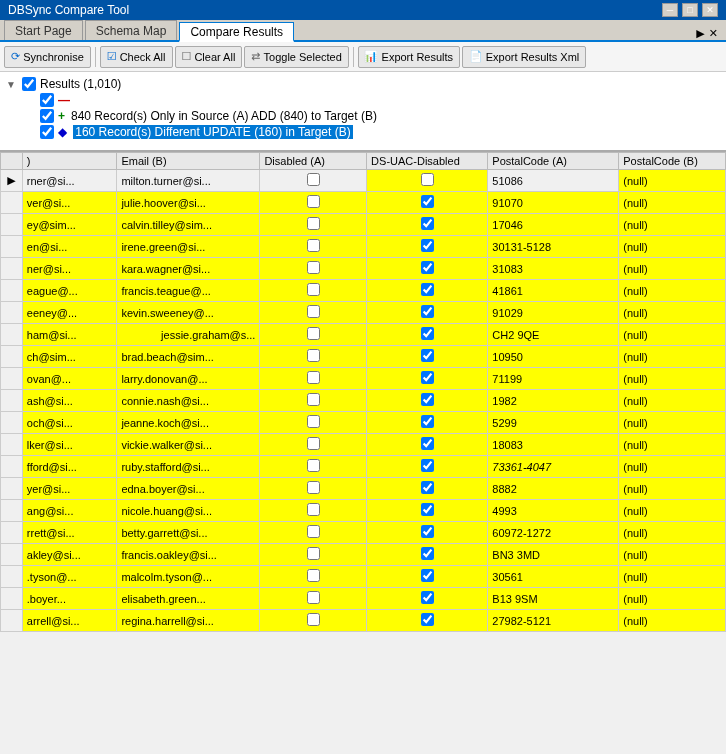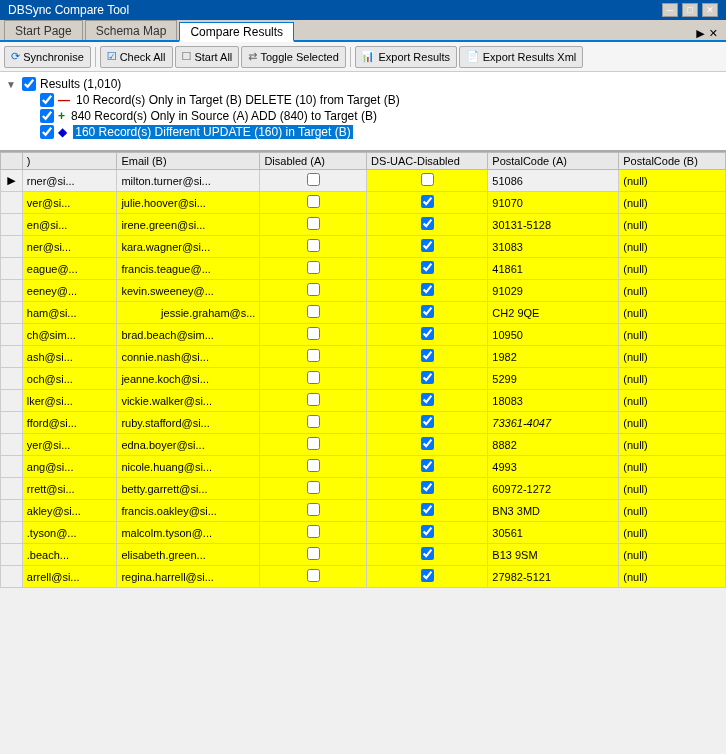--- a/index.html
+++ b/index.html
@@ -67,21 +67,21 @@
     <span style="color: #0066cc;">⟳</span>
     <span>Synchronise</span>
   </button>
   <div class="toolbar-sep"></div>
   <button class="toolbar-btn">
     <span style="color: #0066cc;">☑</span>
     <span>Check All</span>
   </button>
   <button class="toolbar-btn">
     <span style="color: #666;">☐</span>
-    <span>Start All</span>
+    <span>Clear All</span>
   </button>
   <button class="toolbar-btn">
     <span style="color: #666;">⇄</span>
     <span>Toggle Selected</span>
   </button>
   <div class="toolbar-sep"></div>
   <button class="toolbar-btn">
     <span style="color: #cc0000;">📊</span>
     <span>Export Results</span>
   </button>
@@ -94,21 +94,20 @@
 <div class="tree-area" style="height: 80px; border-bottom: 2px solid #aaa;">
   <div class="tree-item">
     <span class="tree-expand">▼</span>
     <input type="checkbox" class="tree-check" checked="" style="">
     <span style="font-size: 12px;">Results (1,010)</span>
   </div>
   <div class="tree-item indent1">
     <span class="tree-expand"></span>
     <input type="checkbox" class="tree-check" checked="" style="">
     <span style="color: #cc0000; font-weight: bold; margin-right: 2px;">—</span>
-    <span style="font-size: 12px;">10 Record(s) Only in Target (B) DELETE (10) from Target (B)</span>
   </div>
   <div class="tree-item indent1">
     <span class="tree-expand"></span>
     <input type="checkbox" class="tree-check" checked="" style="">
     <span style="color: #008000; font-weight: bold; margin-right: 2px;">+</span>
     <span style="font-size: 12px;">840 Record(s) Only in Source (A) ADD (840) to Target (B)</span>
   </div>
   <div class="tree-item indent1">
     <span class="tree-expand"></span>
     <input type="checkbox" class="tree-check" checked="" style="">
@@ -154,20 +153,29 @@
             <td style="text-align: center; font-size: 11px;"></td>
             <td style="background-color: rgb(255, 255, 0);">ver@si...</td>
             <td style="background-color: rgb(255, 255, 0);">julie.hoover@si...</td>
             <td style="text-align: center; background-color: rgb(255, 255, 0);"><input type="checkbox" style="width: 13px; height: 13px;"></td>
             <td style="text-align: center; background-color: rgb(255, 255, 0);"><input type="checkbox" checked="" style="width: 13px; height: 13px;"></td>
             <td style="background-color: rgb(255, 255, 0);">91070</td>
             <td style="background-color: rgb(255, 255, 0);">(null)</td>
           </tr>
           <tr>
             <td style="text-align: center; font-size: 11px;"></td>
+            <td style="background-color: rgb(255, 255, 0);">ey@sim...</td>
+            <td style="background-color: rgb(255, 255, 0);">calvin.tilley@sim...</td>
+            <td style="text-align: center; background-color: rgb(255, 255, 0);"><input type="checkbox" style="width: 13px; height: 13px;"></td>
+            <td style="text-align: center; background-color: rgb(255, 255, 0);"><input type="checkbox" checked="" style="width: 13px; height: 13px;"></td>
+            <td style="background-color: rgb(255, 255, 0);">17046</td>
+            <td style="background-color: rgb(255, 255, 0);">(null)</td>
+          </tr>
+          <tr>
+            <td style="text-align: center; font-size: 11px;"></td>
             <td style="background-color: rgb(255, 255, 0);">en@si...</td>
             <td style="background-color: rgb(255, 255, 0);">irene.green@si...</td>
             <td style="text-align: center; background-color: rgb(255, 255, 0);"><input type="checkbox" style="width: 13px; height: 13px;"></td>
             <td style="text-align: center; background-color: rgb(255, 255, 0);"><input type="checkbox" checked="" style="width: 13px; height: 13px;"></td>
             <td style="background-color: rgb(255, 255, 0);">30131-5128</td>
             <td style="background-color: rgb(255, 255, 0);">(null)</td>
           </tr>
           <tr>
             <td style="text-align: center; font-size: 11px;"></td>
             <td style="background-color: rgb(255, 255, 0);">ner@si...</td>
@@ -208,20 +216,29 @@
             <td style="text-align: center; font-size: 11px;"></td>
             <td style="background-color: rgb(255, 255, 0);">ch@sim...</td>
             <td style="background-color: rgb(255, 255, 0);">brad.beach@sim...</td>
             <td style="text-align: center; background-color: rgb(255, 255, 0);"><input type="checkbox" style="width: 13px; height: 13px;"></td>
             <td style="text-align: center; background-color: rgb(255, 255, 0);"><input type="checkbox" checked="" style="width: 13px; height: 13px;"></td>
             <td style="background-color: rgb(255, 255, 0);">10950</td>
             <td style="background-color: rgb(255, 255, 0);">(null)</td>
           </tr>
           <tr>
             <td style="text-align: center; font-size: 11px;"></td>
+            <td style="background-color: rgb(255, 255, 0);">ovan@...</td>
+            <td style="background-color: rgb(255, 255, 0);">larry.donovan@...</td>
+            <td style="text-align: center; background-color: rgb(255, 255, 0);"><input type="checkbox" style="width: 13px; height: 13px;"></td>
+            <td style="text-align: center; background-color: rgb(255, 255, 0);"><input type="checkbox" checked="" style="width: 13px; height: 13px;"></td>
+            <td style="background-color: rgb(255, 255, 0);">71199</td>
+            <td style="background-color: rgb(255, 255, 0);">(null)</td>
+          </tr>
+          <tr>
+            <td style="text-align: center; font-size: 11px;"></td>
             <td style="background-color: rgb(255, 255, 0);">ash@si...</td>
             <td style="background-color: rgb(255, 255, 0);">connie.nash@si...</td>
             <td style="text-align: center; background-color: rgb(255, 255, 0);"><input type="checkbox" style="width: 13px; height: 13px;"></td>
             <td style="text-align: center; background-color: rgb(255, 255, 0);"><input type="checkbox" checked="" style="width: 13px; height: 13px;"></td>
             <td style="background-color: rgb(255, 255, 0);">1982</td>
             <td style="background-color: rgb(255, 255, 0);">(null)</td>
           </tr>
           <tr>
             <td style="text-align: center; font-size: 11px;"></td>
             <td style="background-color: rgb(255, 255, 0);">och@si...</td>
@@ -289,21 +306,21 @@
             <td style="text-align: center; font-size: 11px;"></td>
             <td style="background-color: rgb(255, 255, 0);">.tyson@...</td>
             <td style="background-color: rgb(255, 255, 0);">malcolm.tyson@...</td>
             <td style="text-align: center; background-color: rgb(255, 255, 0);"><input type="checkbox" style="width: 13px; height: 13px;"></td>
             <td style="text-align: center; background-color: rgb(255, 255, 0);"><input type="checkbox" checked="" style="width: 13px; height: 13px;"></td>
             <td style="background-color: rgb(255, 255, 0);">30561</td>
             <td style="background-color: rgb(255, 255, 0);">(null)</td>
           </tr>
           <tr>
             <td style="text-align: center; font-size: 11px;"></td>
-            <td style="background-color: rgb(255, 255, 0);">.beach...</td>
+            <td style="background-color: rgb(255, 255, 0);">.boyer...</td>
             <td style="background-color: rgb(255, 255, 0);">elisabeth.green...</td>
             <td style="text-align: center; background-color: rgb(255, 255, 0);"><input type="checkbox" style="width: 13px; height: 13px;"></td>
             <td style="text-align: center; background-color: rgb(255, 255, 0);"><input type="checkbox" checked="" style="width: 13px; height: 13px;"></td>
             <td style="background-color: rgb(255, 255, 0);">B13 9SM</td>
             <td style="background-color: rgb(255, 255, 0);">(null)</td>
           </tr>
           <tr>
             <td style="text-align: center; font-size: 11px;"></td>
             <td style="background-color: rgb(255, 255, 0);">arrell@si...</td>
             <td style="background-color: rgb(255, 255, 0);">regina.harrell@si...</td>

